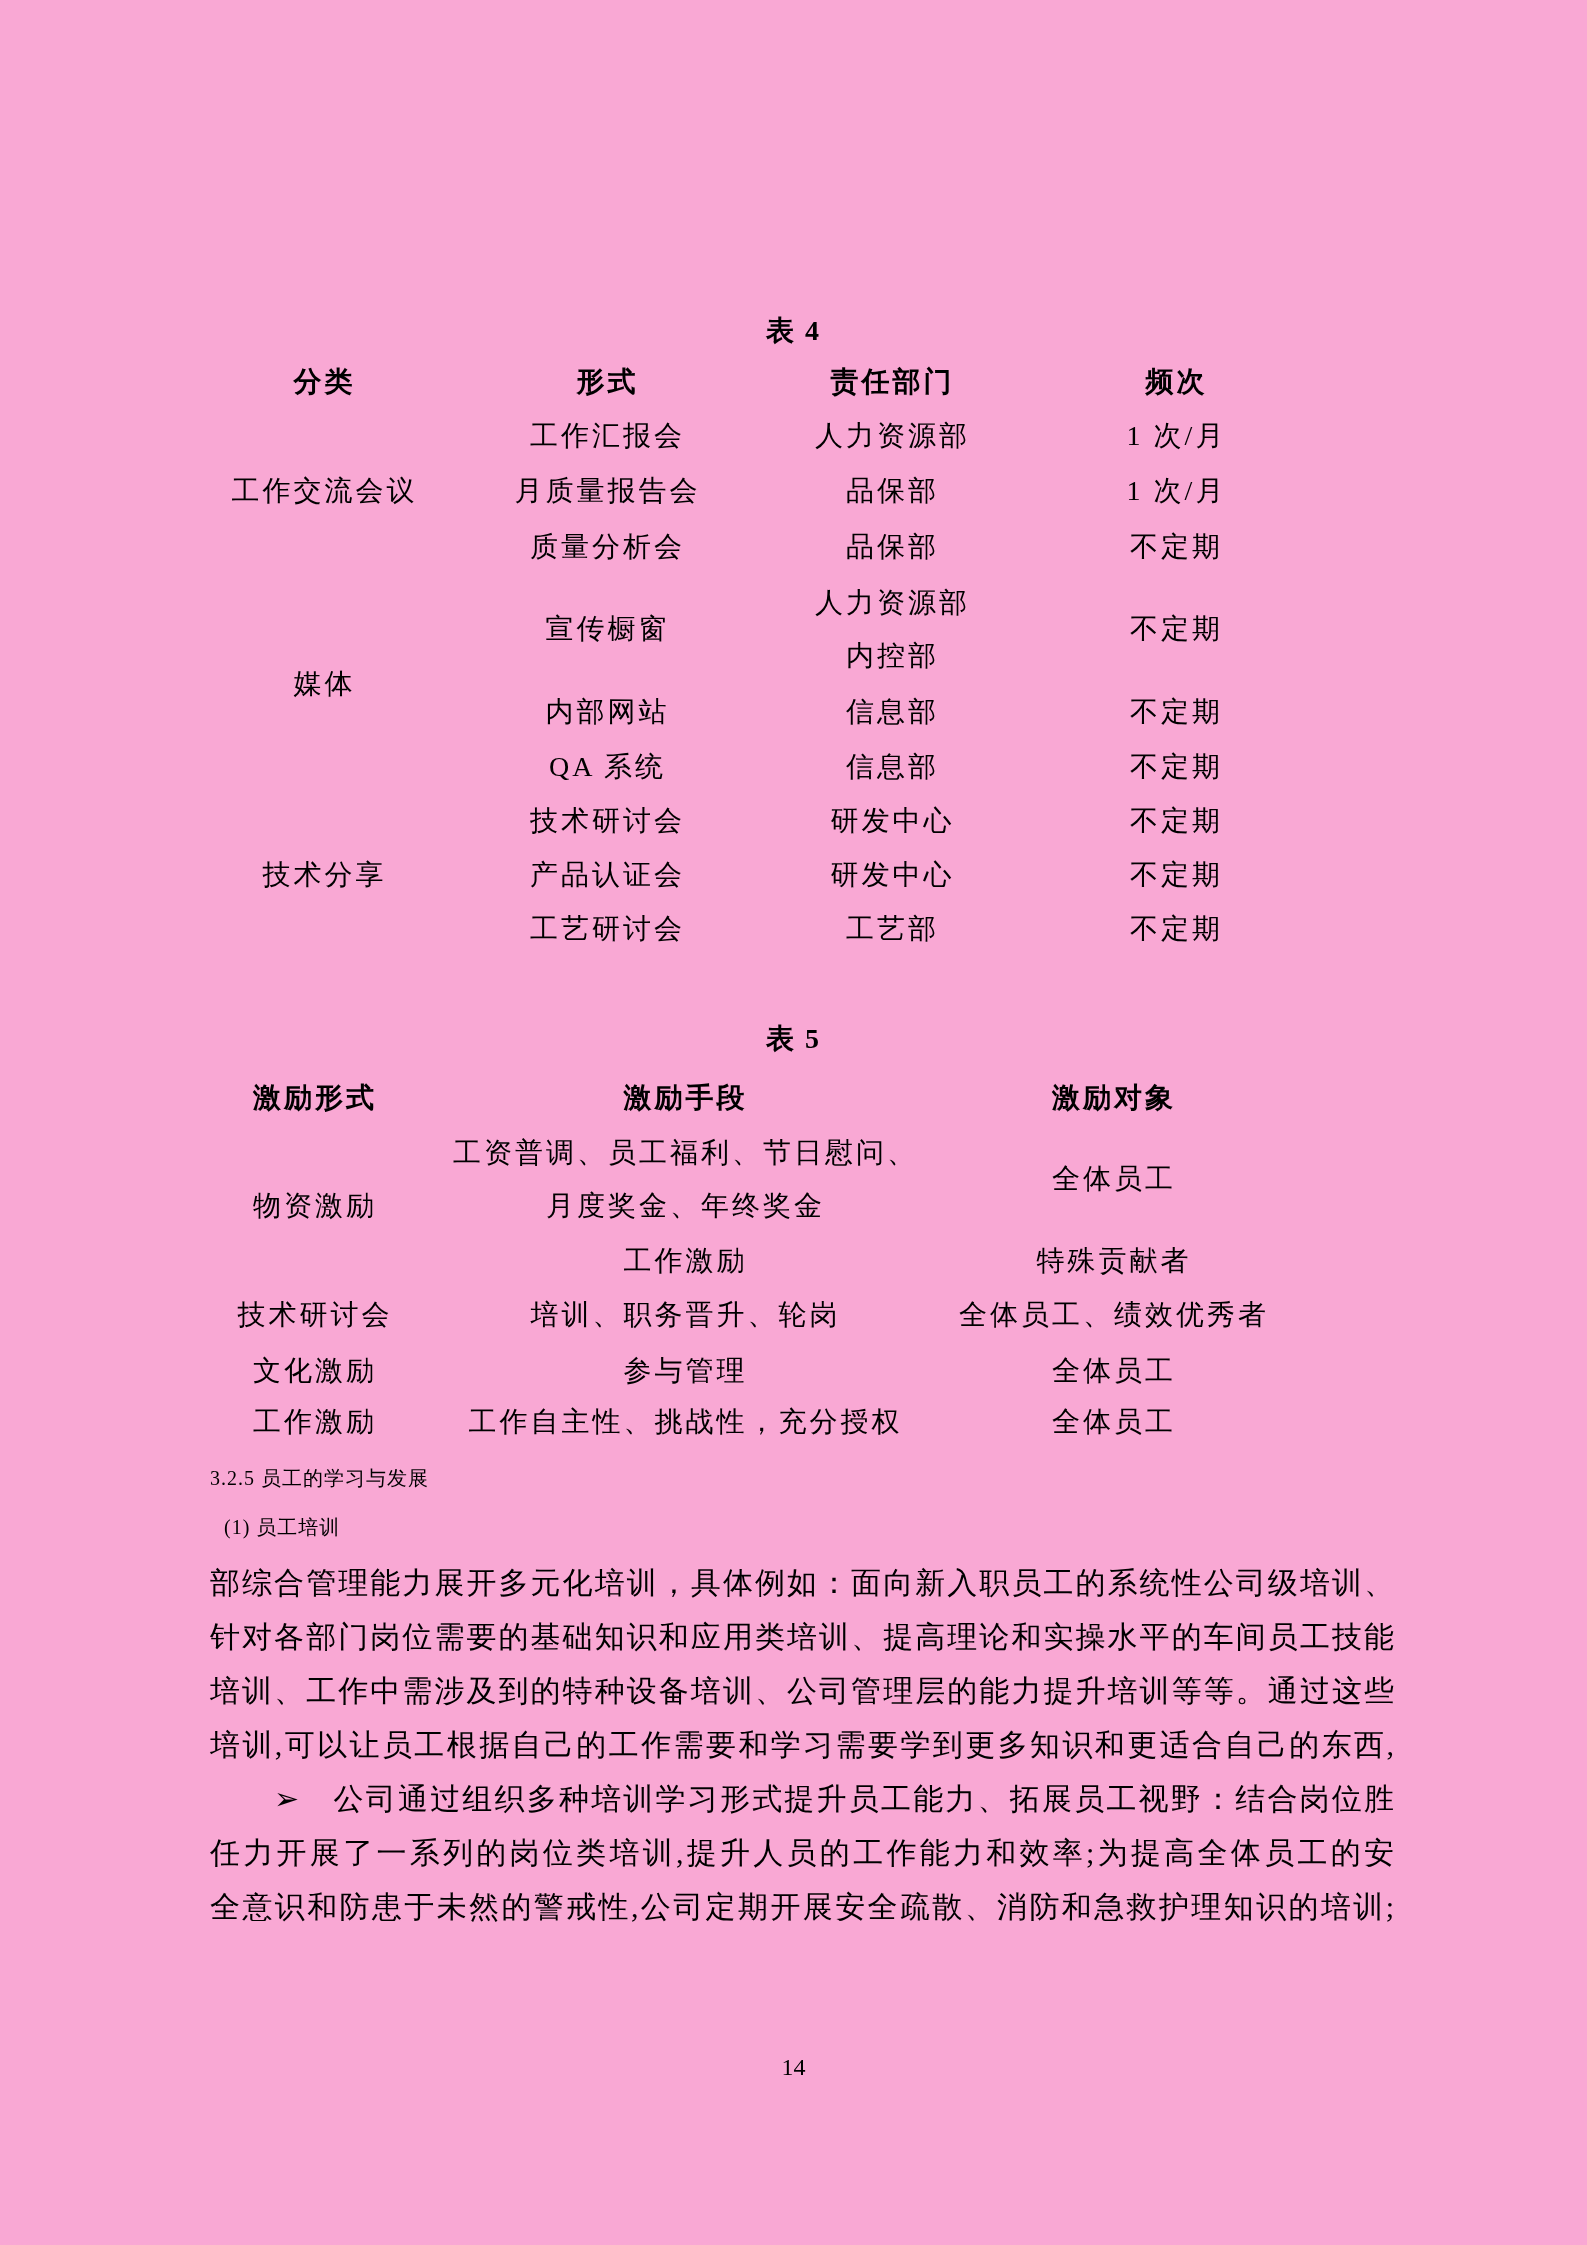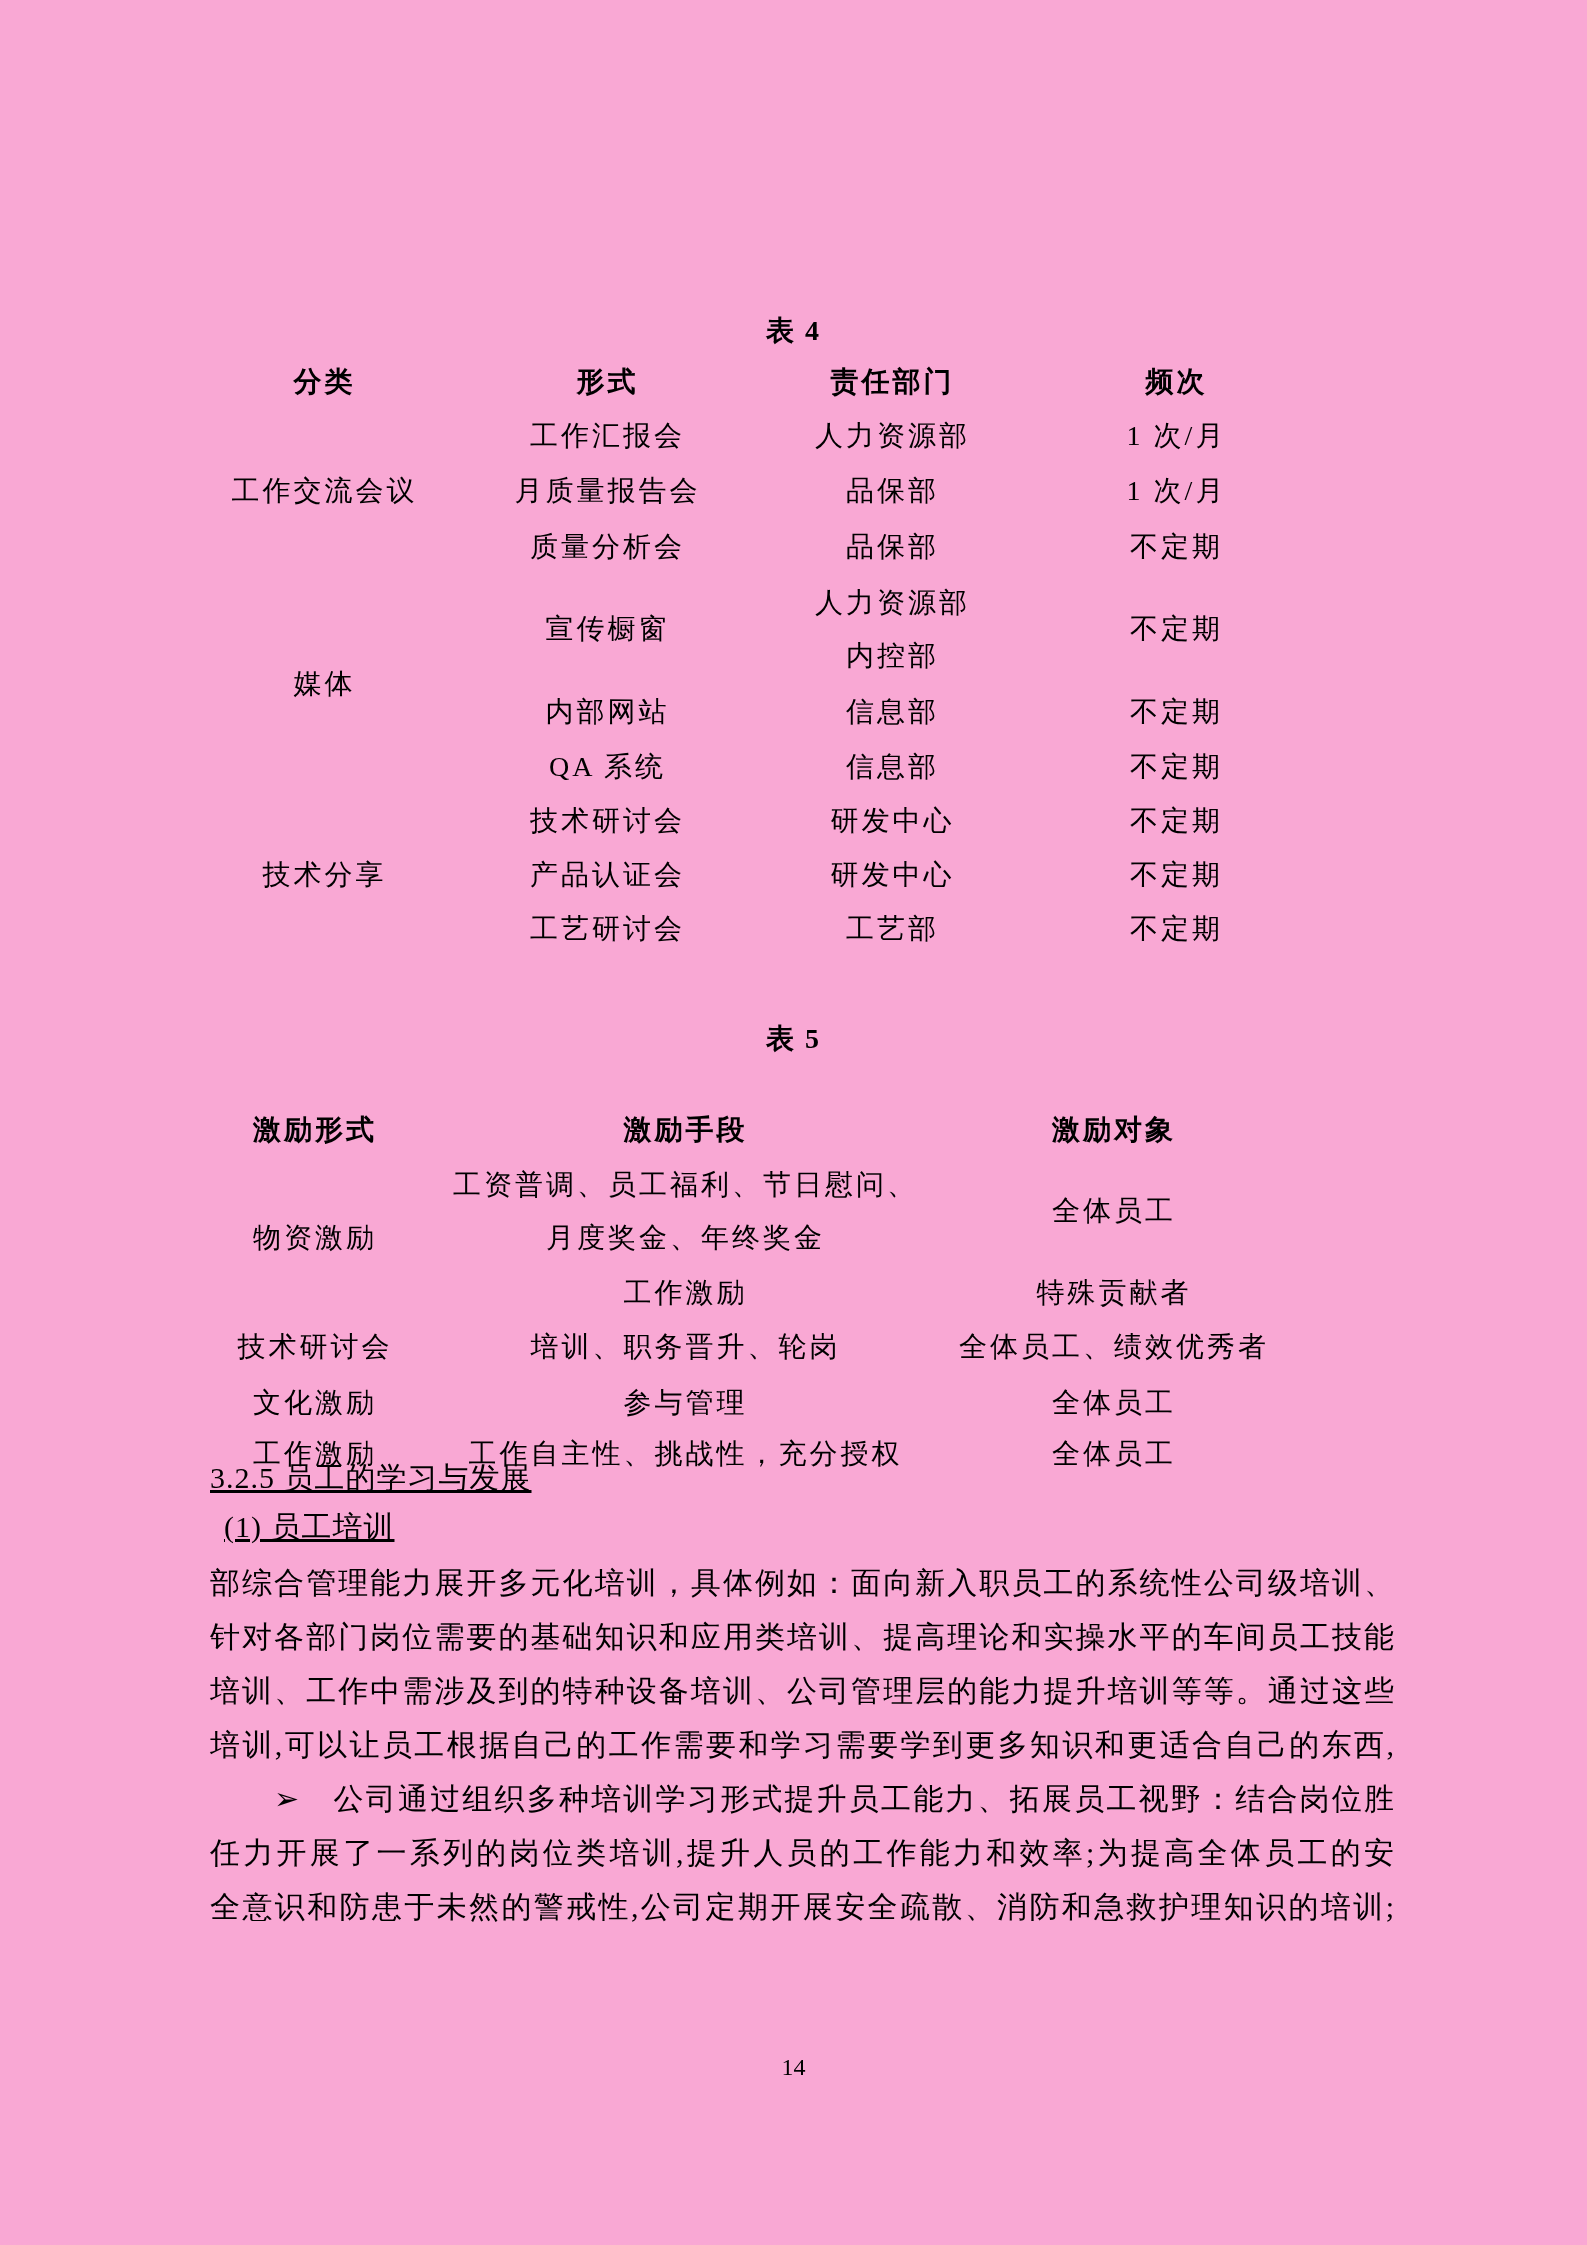--- a/index.html
+++ b/index.html
@@ -23,22 +23,22 @@
   }
   table.doc td{
     border:4px solid #f9a8d4;
     text-align:center;vertical-align:middle;
     font-size:28px;letter-spacing:3px;
     padding:0;line-height:1.45;
   }
   table.doc td.hd{font-weight:bold;}
   .two-line div{line-height:53px;}
   .sec-head{
-    position:absolute;font-size:30px;letter-spacing:1px;
-    white-space:nowrap;line-height:40px;text-decoration:underline;
+    position:absolute;font-size:20px;letter-spacing:1px;
+    white-space:nowrap;line-height:40px;
   }
   .body-block{
     position:absolute;left:210px;top:1556px;width:1186px;
     font-size:30px;
   }
   .para-line{
     height:54px;line-height:54px;
     letter-spacing:2px;
     text-align:justify;text-align-last:justify;
     white-space:nowrap;
@@ -120,21 +120,21 @@
       <tr style="height:54px">
         <td>工艺研讨会</td>
         <td>工艺部</td>
         <td>不定期</td>
       </tr>
     </tbody>
   </table>
 
   <div class="tbl-title" style="top:1020px;">表 5</div>
 
-  <table class="doc" style="left:182px;top:1103px;width:1119px;">
+  <table class="doc" style="left:182px;top:1071px;width:1119px;">
     <colgroup>
         <col style="width:262px">
         <col style="width:479px">
         <col style="width:378px">
       </colgroup>
     <tbody>
       <tr style="height:51px">
         <td class="hd">激励形式</td>
         <td class="hd">激励手段</td>
         <td class="hd">激励对象</td>

